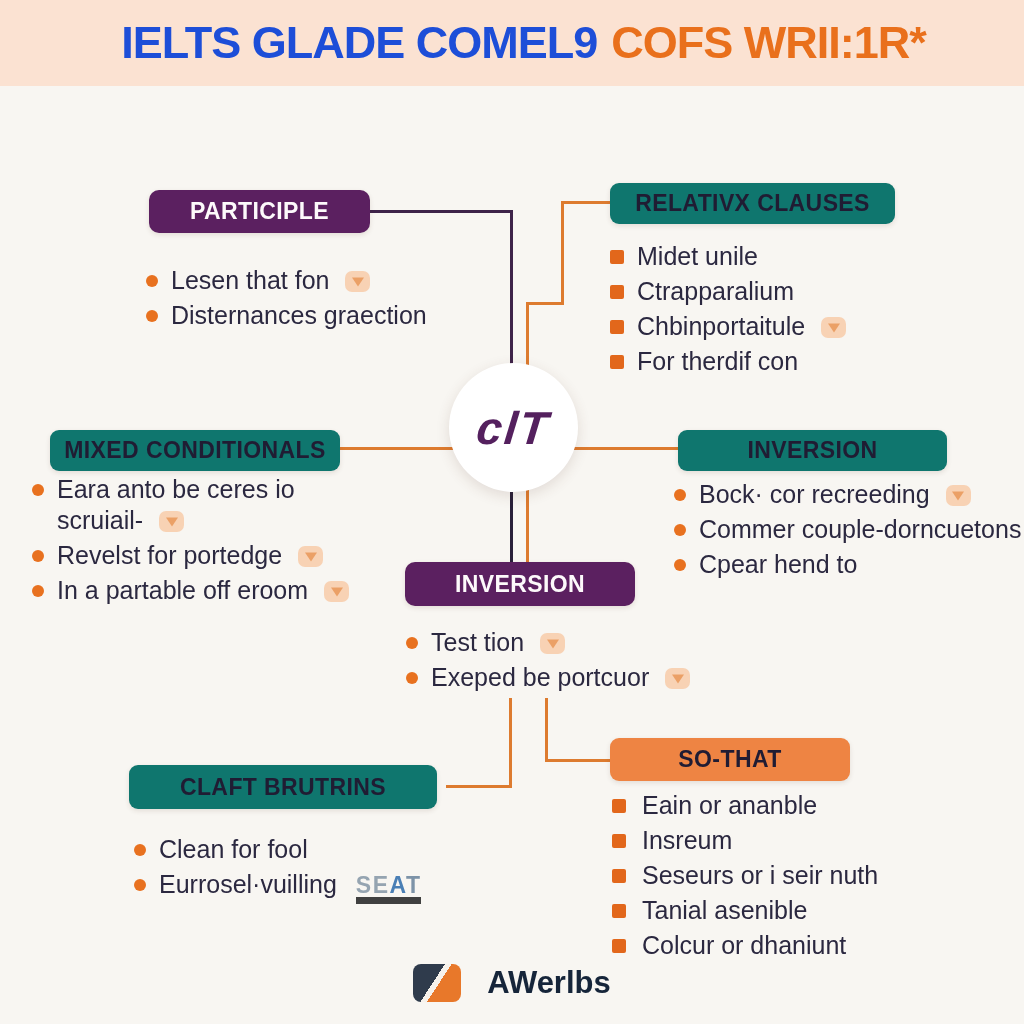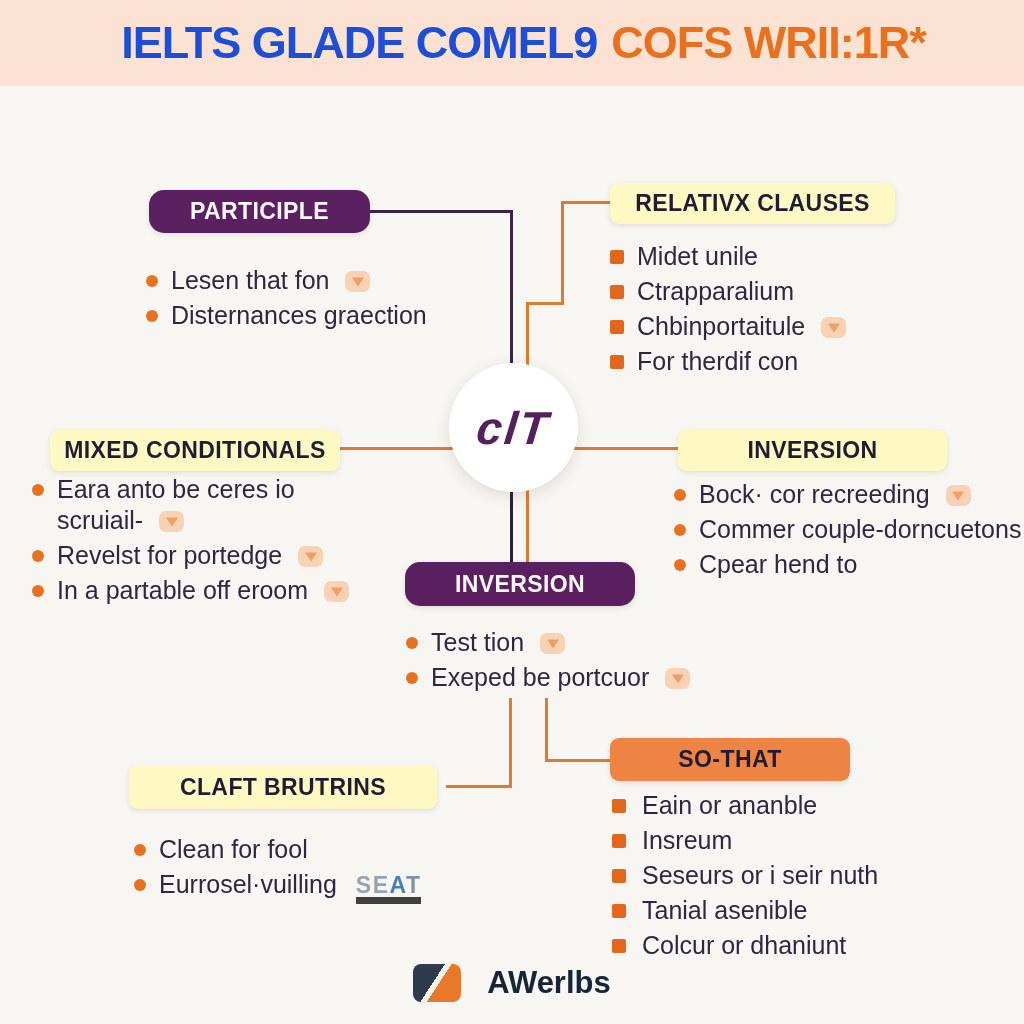--- a/index.html
+++ b/index.html
@@ -28,22 +28,22 @@
   .l-navy   { background:#29203a; }
 
   
   .tbox {
     position:absolute; z-index:3;
     display:flex; align-items:center; justify-content:center;
     font-weight:800; font-size:23px; letter-spacing:.4px; white-space:nowrap;
     border-radius:9px;
     box-shadow:0 2px 5px rgba(80,50,30,.12);
   }
-  .tbox.purple { background:#5b2060; color:#fdf9fb; border-radius:15px; }
-  .tbox.peach  { background:#fef9c3; color:#201c33; }
+  .tbox.purple { background:#5b2060; color:#fdf9fb; border-radius:10px; }
+  .tbox.peach  { background:#0f766e; color:#201c33; }
   .tbox.orangebox { background:#ee8443; color:#201c33; }
 
   
   .list { position:absolute; z-index:3; list-style:none; }
   .list li {
     position:relative; padding-left:27px;
     font-size:25px; font-weight:500; color:#2b2840;
     line-height:31px; margin-bottom:4px; white-space:nowrap;
   }
   .list li.li-wrap { white-space:normal; width:292px; }

